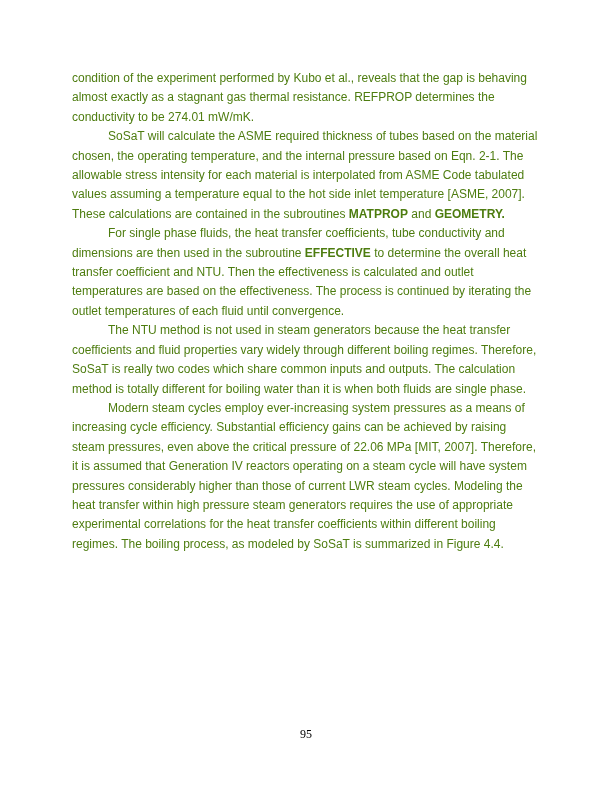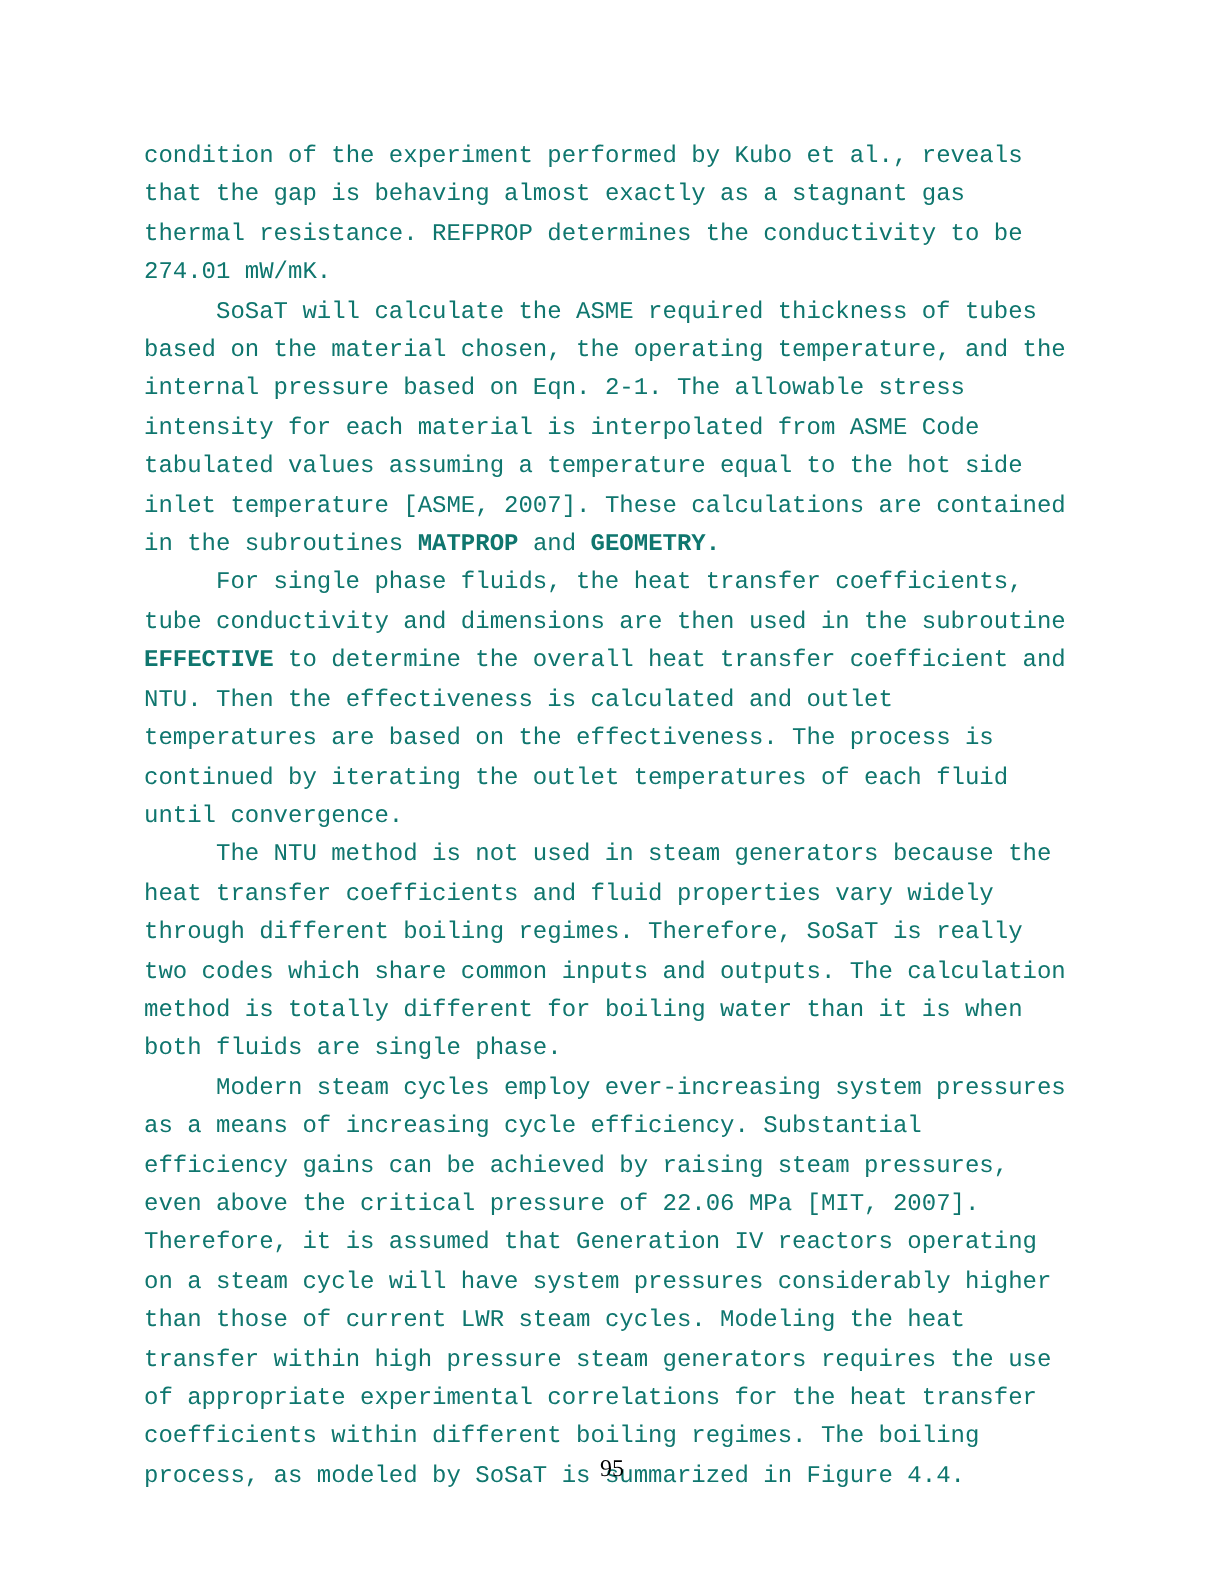--- a/index.html
+++ b/index.html
@@ -1,20 +1,20 @@
 <!DOCTYPE html>
 <html><head>
 <meta charset="utf-8">
 <style>
   html, body { margin: 0; padding: 0; background: #ffffff; }
   body { width: 612px; height: 792px; position: relative; overflow: hidden; }
   .page {
     position: absolute; left: 72px; top: 69px; width: 468px;
-    font-family: Liberation Mono, monospace;
-    font-size: 12px; line-height: 19.4px; color: #0f766e;
+    font-family: Liberation Sans, sans-serif;
+    font-size: 12px; line-height: 19.4px; color: #4d7c0f;
     text-align: left;
   }
   .para { margin: 0; }
   .para.indent { text-indent: 36px; }
   .page-number {
     position: absolute; top: 727px; left: 0; width: 612px; text-align: center;
     font-family: "Liberation Serif", "DejaVu Serif", serif; font-size: 12px; color: #000;
   }
   b { font-weight: bold; }
 </style>

